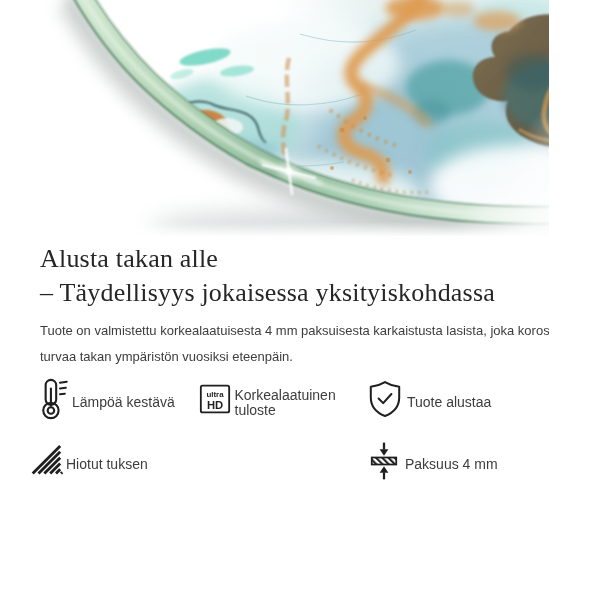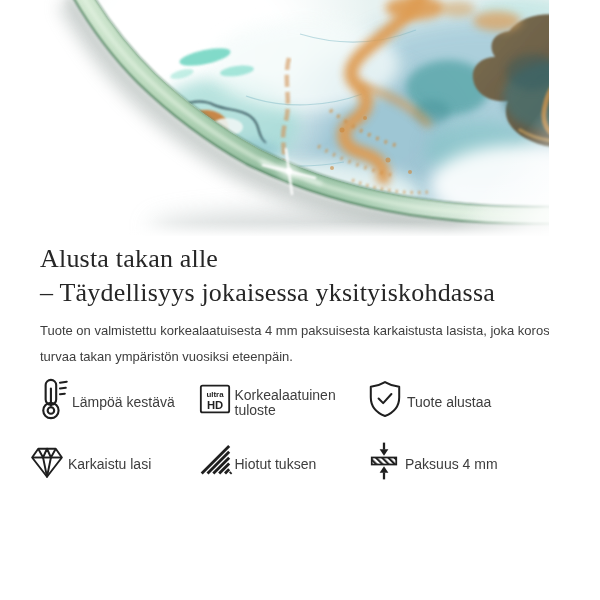--- a/index.html
+++ b/index.html
@@ -218,33 +218,20 @@
         <svg width="44" height="44" viewBox="0 0 48 48">
           <g class="ic" stroke-width="2.4" stroke-linejoin="round" stroke-linecap="round">
             <path d="M 24,5.5 C 29,8.5 34,10 39.5,10.7 L 39.5,22 C 39.5,32 33.5,38.8 24,42.5 C 14.5,38.8 8.5,32 8.5,22 L 8.5,10.7 C 14,10 19,8.5 24,5.5 Z"></path>
             <path d="M 17,23.5 L 22,28.5 L 31,18.5"></path>
           </g>
         </svg>
       </div>
       <div class="flabel">Tuote alustaa</div>
     </div>
 
-    <div class="feature">
-      <div class="icon-box">
-        <svg width="42" height="40" viewBox="0 0 48 44">
-          <g class="ic" stroke-width="2" stroke-linejoin="round">
-            <path d="M 14,8 L 34,8 L 41,18 L 24,40 L 7,18 Z"></path>
-            <path d="M 7,18 L 41,18"></path>
-            <path d="M 14,8 L 19.5,18 L 24,8 L 28.5,18 L 34,8"></path>
-            <path d="M 19.5,18 L 24,40 L 28.5,18"></path>
-          </g>
-        </svg>
-      </div>
-      <div class="flabel">Karkaistu lasi</div>
-    </div>
 
     <div class="feature">
       <div class="icon-box">
         <svg width="40" height="40" viewBox="0 0 48 48">
           <g stroke="#1f1f1f" stroke-width="3.4">
             <line x1="8" y1="39" x2="41" y2="6"></line>
             <line x1="15" y1="39" x2="41" y2="13"></line>
             <line x1="22" y1="39" x2="41" y2="20"></line>
             <line x1="29" y1="39" x2="41" y2="27"></line>
             <line x1="36" y1="39" x2="41" y2="34"></line>

